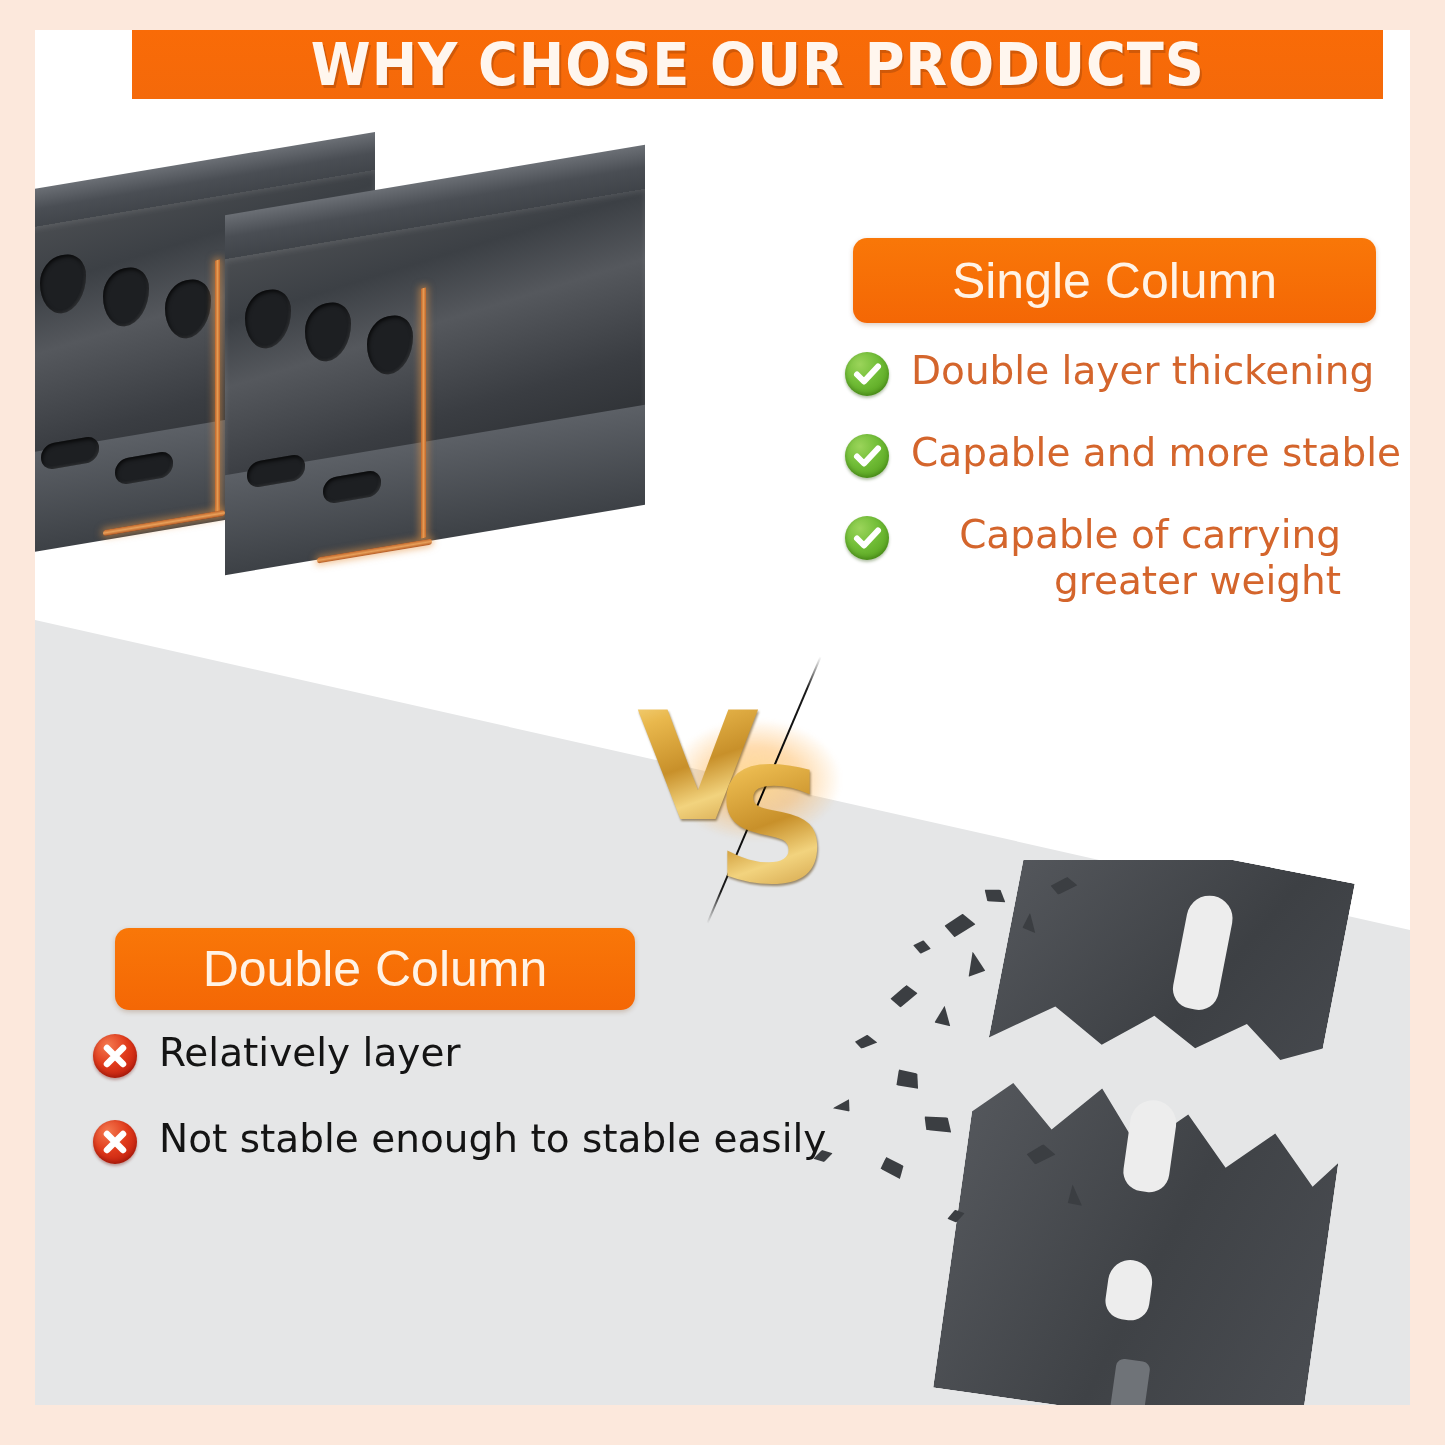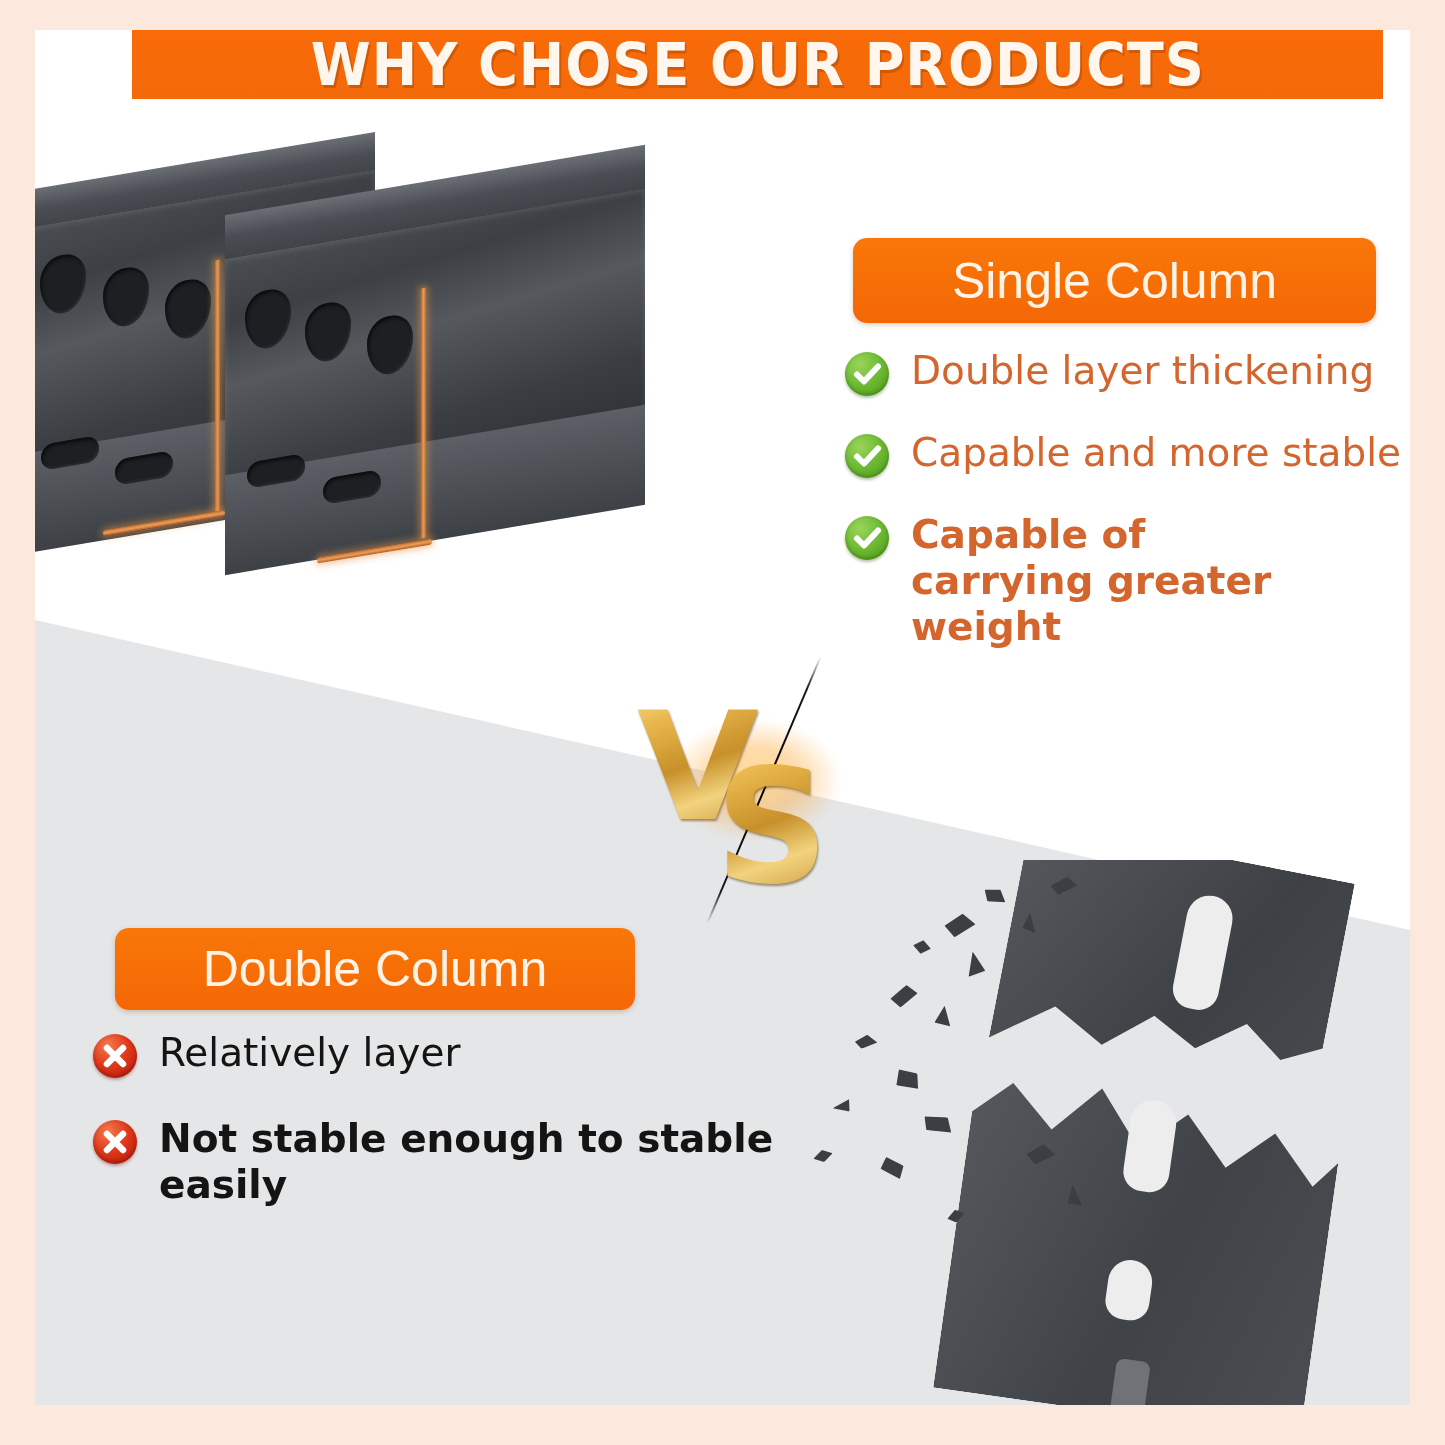--- a/index.html
+++ b/index.html
@@ -134,21 +134,21 @@
     z-index:35;
   }
   #badge-double{left:818px;top:208px;width:523px;height:85px;}
   #badge-single{left:80px;top:898px;width:520px;height:82px;}
 
   
   #pros{position:absolute;left:810px;top:318px;width:570px;z-index:35;}
   #cons{position:absolute;left:58px;top:1000px;width:800px;z-index:35;}
 
   .feat-row{display:flex;align-items:flex-start;margin-bottom:26px;}
-  .feat-row:last-child{margin-bottom:0;font-weight:bold;}
+  .feat-row:last-child{margin-bottom:0;}
 
   .icon-circle{
     flex:0 0 auto;width:44px;height:44px;border-radius:50%;
     position:relative;margin-right:22px;margin-top:4px;
   }
   .icon-circle.ok{
     background:radial-gradient(circle at 34% 28%,#9BD45A 0%,#72BE38 42%,#4E9A16 100%);
     box-shadow:0 2px 3px rgba(40,80,10,.35), inset 0 -2px 4px rgba(30,70,0,.35);
   }
   .icon-circle.bad{
@@ -157,21 +157,21 @@
   }
   .icon-circle svg{position:absolute;left:0;top:0;width:44px;height:44px;}
 
   .feat-text{
     font-size:39px;line-height:46px;
     font-family:"DejaVu Sans","Liberation Sans",sans-serif;
   }
   .feat-text.pro{color:#D4652C;}
   .feat-text.con{color:#141414;}
 
-  #pros .feat-row{margin-bottom:34px;}
+  #pros .feat-row{margin-bottom:34px;text-align:right;}
   #cons .feat-row{margin-bottom:38px;}
 </style>
 </head>
 <body>
 
 <div id="frame">
   <div id="card">
 
     <div id="gray-diagonal"></div>
 

